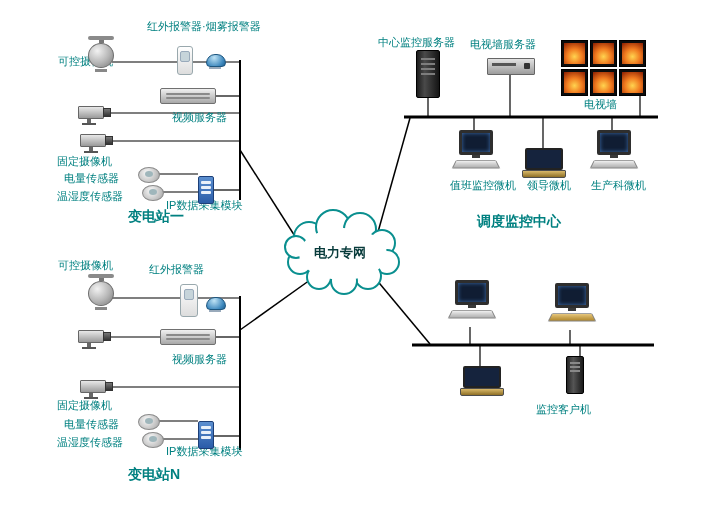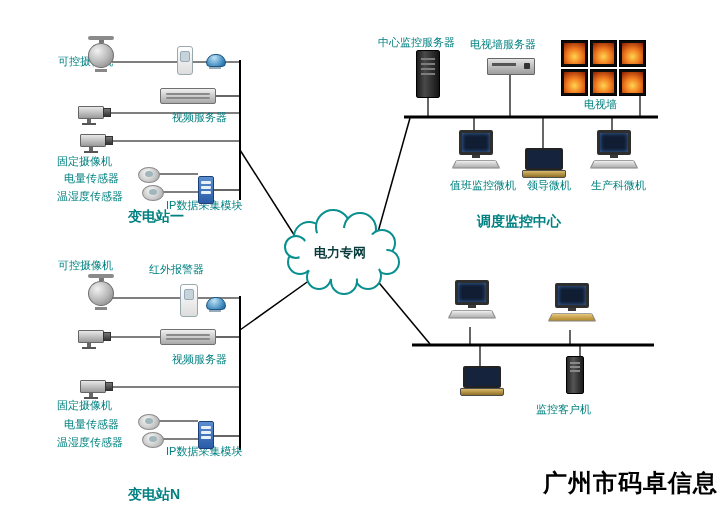--- a/index.html
+++ b/index.html
@@ -156,20 +156,21 @@
       <circle cx="344" cy="281" r="13"></circle>
       <circle cx="319" cy="277" r="12"></circle>
       <circle cx="300" cy="262" r="12"></circle>
       <circle cx="296" cy="247" r="11"></circle>
       <ellipse cx="343" cy="254" rx="44" ry="26" stroke="none"></ellipse>
     </g>
   </svg>
 
   <div class="cloud-label">电力专网</div>
 
+  <div class="label" style="left:147px;top:19px">红外报警器·烟雾报警器</div>
   <div class="label" style="left:58px;top:54px">可控摄像机</div>
   <div class="label" style="left:172px;top:110px">视频服务器</div>
   <div class="label" style="left:57px;top:154px">固定摄像机</div>
   <div class="label" style="left:64px;top:171px">电量传感器</div>
   <div class="label" style="left:57px;top:189px">温湿度传感器</div>
   <div class="label" style="left:166px;top:198px">IP数据采集模块</div>
   <div class="title" style="left:128px;top:208px">变电站一</div>
 
   <div class="dev ptz" style="left:86px;top:36px">
     <div class="ptz-top"></div>
@@ -265,21 +266,21 @@
       <div class="pc-kb"></div>
   </div>
 
   <div class="label" style="left:58px;top:258px">可控摄像机</div>
   <div class="label" style="left:149px;top:262px">红外报警器</div>
   <div class="label" style="left:172px;top:352px">视频服务器</div>
   <div class="label" style="left:57px;top:398px">固定摄像机</div>
   <div class="label" style="left:64px;top:417px">电量传感器</div>
   <div class="label" style="left:57px;top:435px">温湿度传感器</div>
   <div class="label" style="left:166px;top:444px">IP数据采集模块</div>
-  <div class="title" style="left:128px;top:486px">变电站N</div>
+  <div class="title" style="left:128px;top:466px">变电站N</div>
 
   <div class="dev ptz" style="left:86px;top:274px">
     <div class="ptz-top"></div>
       <div class="ptz-stem"></div>
       <div class="ptz-ball"></div>
       <div class="ptz-base"></div>
   </div>
   <div class="dev ir lg" style="left:180px;top:284px">
       <div class="ir-win"></div>
     </div>
@@ -329,15 +330,14 @@
     <div class="laptop-lcd"></div>
       <div class="laptop-base"></div>
   </div>
   <div class="dev stower" style="left:566px;top:356px">
       <i></i>
       <i></i>
       <i></i>
     </div>
   <div class="label" style="left:536px;top:402px">监控客户机</div>
 
-  <div class="watermark">广州市码卓信息</div>
 
 </div>
 
 </body></html>

